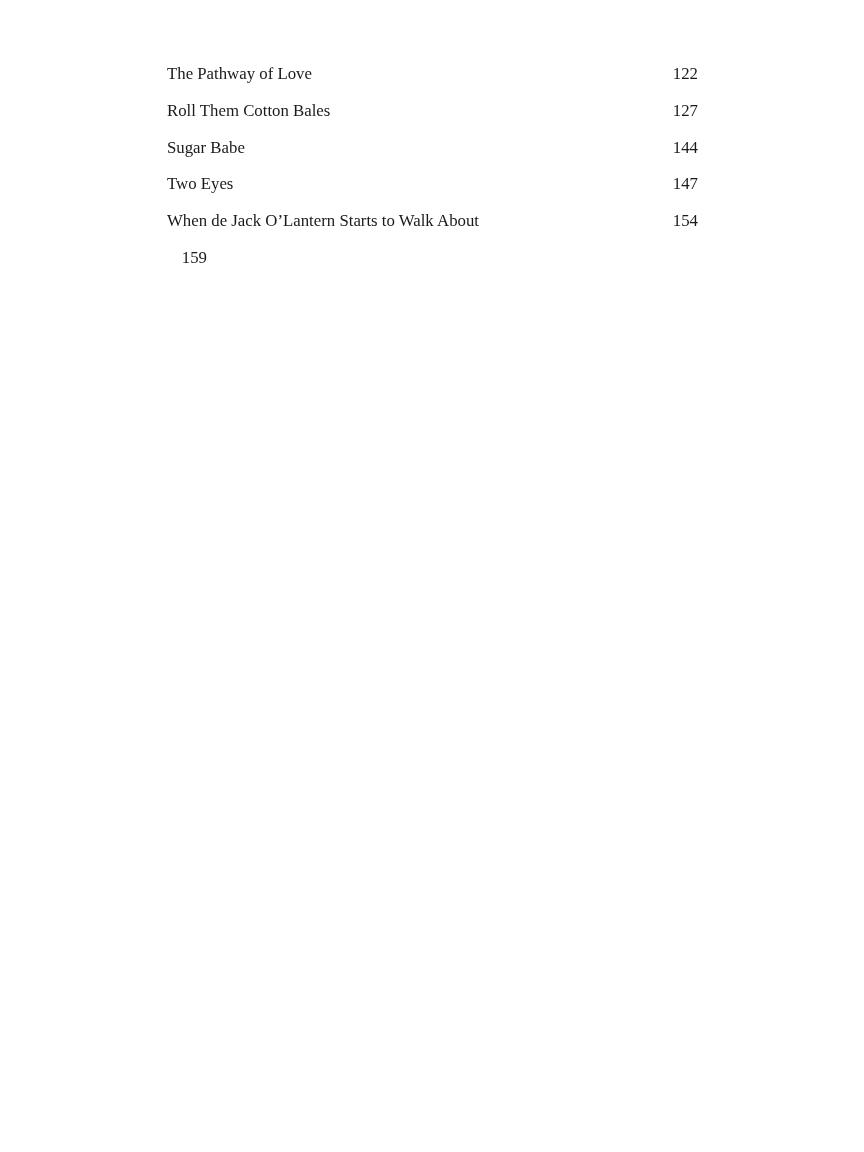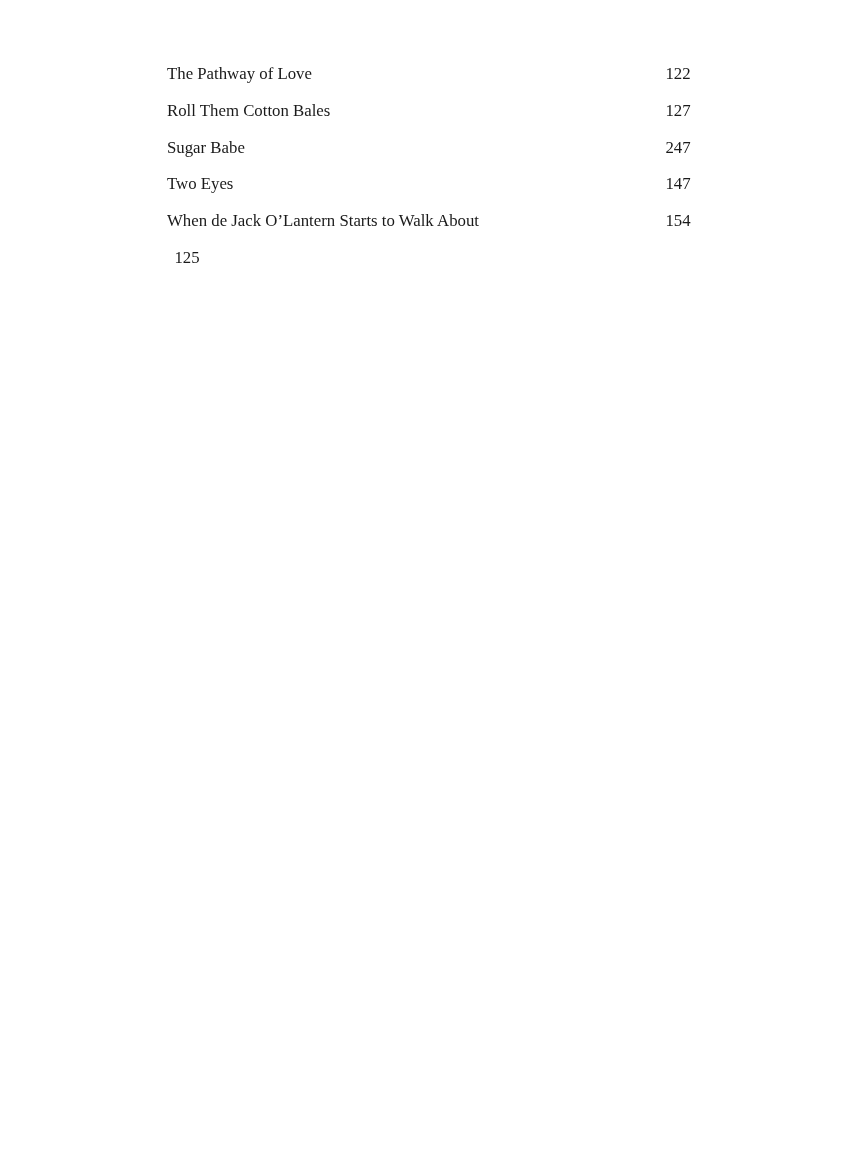--- a/index.html
+++ b/index.html
@@ -28,21 +28,21 @@
     align-items: baseline;
     height: 36.8px;
     font-size: 16.8px;
     line-height: 21px;
     white-space: nowrap;
   }
   .toc-title {
     text-align: left;
   }
   .toc-page {
-    text-align: center;
+    text-align: right;
     min-width: 40px;
   }
 </style>
 </head>
 <body>
 
 <div class="page">
   <div class="toc">
 
     <div class="toc-row">
@@ -52,33 +52,33 @@
 
     <div class="toc-row">
       <span class="toc-title">Roll Them Cotton Bales</span>
       <span class="toc-page">127</span>
     </div>
 
 
 
     <div class="toc-row">
       <span class="toc-title">Sugar Babe</span>
-      <span class="toc-page">247</span>
+      <span class="toc-page">144</span>
     </div>
 
     <div class="toc-row">
       <span class="toc-title">Two Eyes</span>
       <span class="toc-page">147</span>
     </div>
 
 
     <div class="toc-row">
       <span class="toc-title">When de Jack O’Lantern Starts to Walk About</span>
       <span class="toc-page">154</span>
     </div>
 
     <div class="toc-row">
-      <span class="toc-page">125</span>
+      <span class="toc-page">159</span>
     </div>
 
 
   </div>
 </div>
 
 </body></html>

